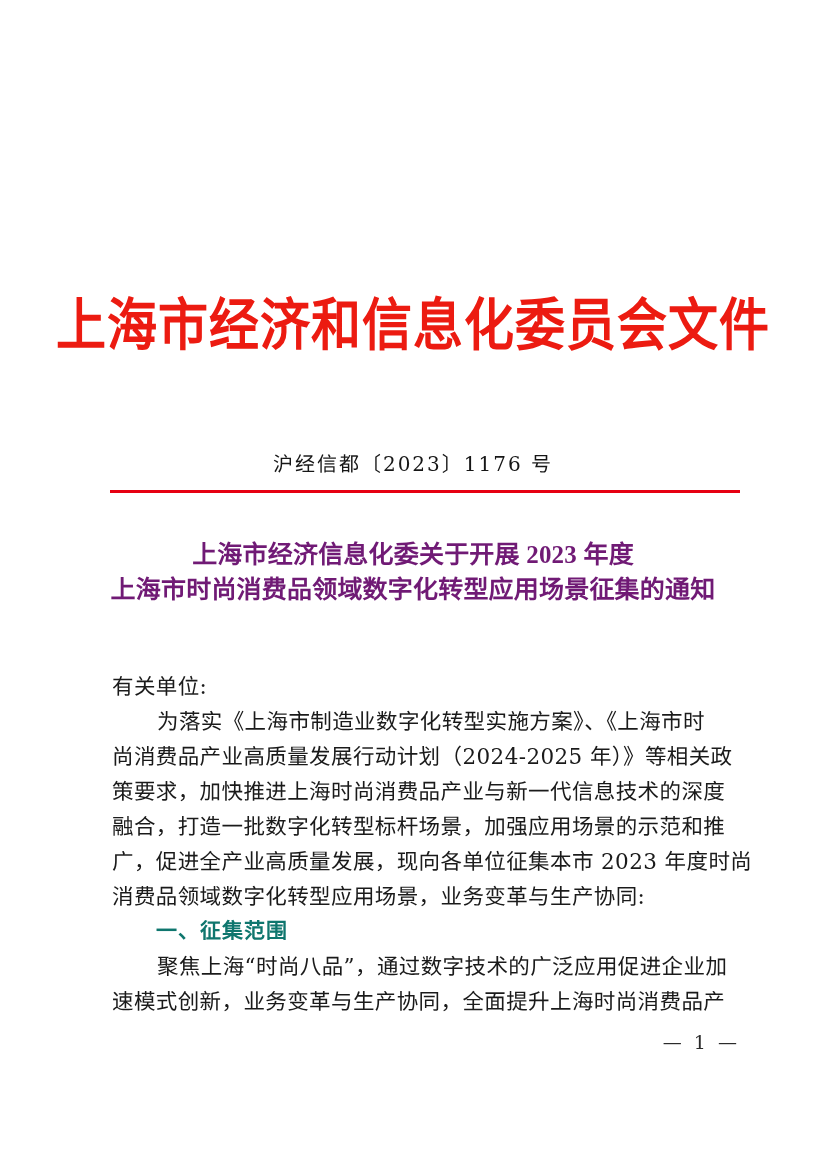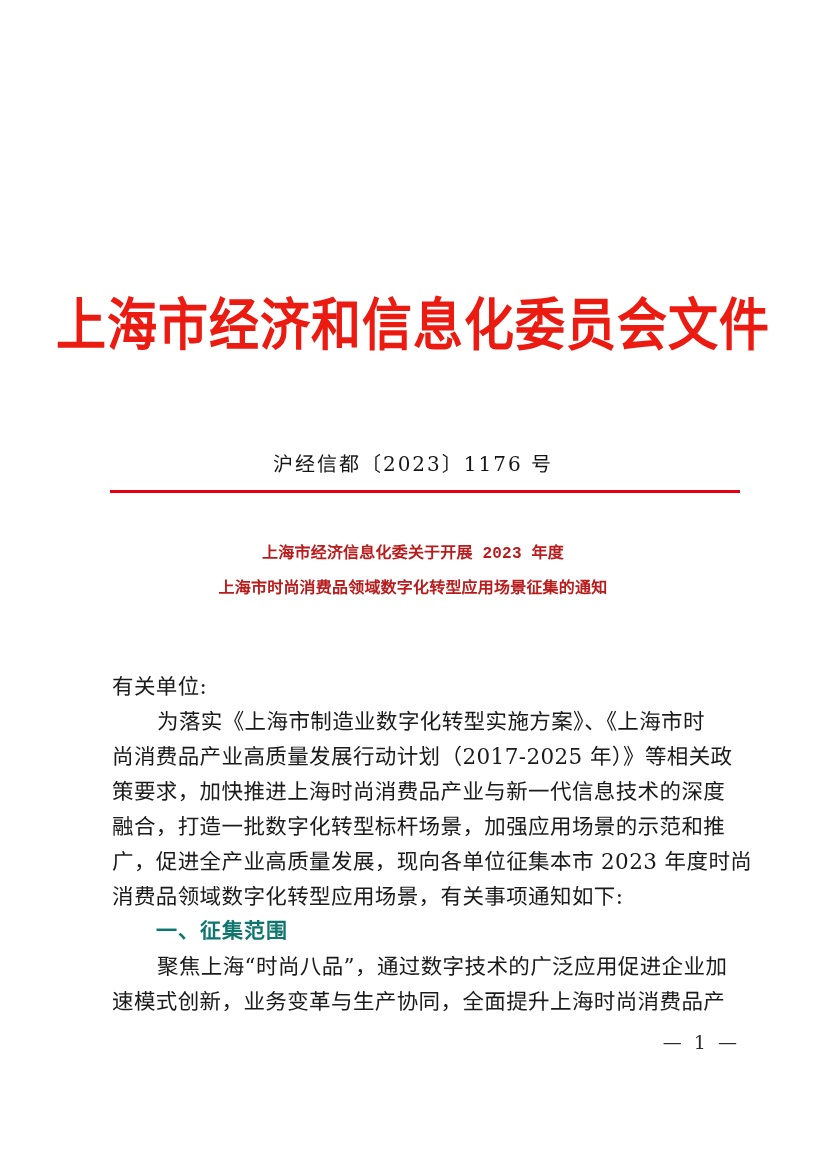--- a/index.html
+++ b/index.html
@@ -77,26 +77,26 @@
   .doc-title {
     position: absolute;
     left: 86px;
     width: 654px;
     top: 526px;
     text-align: center;
   }
 
   .doc-title-line {
     display: block;
-    font-family: Liberation Mono, monospace;
+    font-family: Liberation Serif, serif;
     font-weight: 700;
-    font-size: 16px;
+    font-size: 25px;
     line-height: 35px;
     letter-spacing: 0.2px;
-    color: #b91c1c;
+    color: #701a75;
     white-space: nowrap;
   }
 
   
   .body-block {
     position: absolute;
     left: 112px;
     width: 628px;
     top: 658px;
   }
@@ -156,25 +156,25 @@
   <div class="doc-title">
     <span class="doc-title-line">上海市经济信息化委关于开展 2023 年度</span>
     <span class="doc-title-line">上海市时尚消费品领域数字化转型应用场景征集的通知</span>
   </div>
 
   <div class="body-block">
 
     <div class="body-line">有关单位:</div>
 
     <div class="body-line" style="text-indent:45px;">为落实《上海市制造业数字化转型实施方案》、《上海市时</div>
-    <div class="body-line">尚消费品产业高质量发展行动计划（2017-2025 年）》等相关政</div>
+    <div class="body-line">尚消费品产业高质量发展行动计划（2024-2025 年）》等相关政</div>
     <div class="body-line">策要求，加快推进上海时尚消费品产业与新一代信息技术的深度</div>
     <div class="body-line">融合，打造一批数字化转型标杆场景，加强应用场景的示范和推</div>
     <div class="body-line">广，促进全产业高质量发展，现向各单位征集本市 2023 年度时尚</div>
-    <div class="body-line">消费品领域数字化转型应用场景，有关事项通知如下:</div>
+    <div class="body-line">消费品领域数字化转型应用场景，业务变革与生产协同:</div>
 
     <div class="section-heading">一、征集范围</div>
 
     <div class="body-line" style="text-indent:45px;">聚焦上海“时尚八品”，通过数字技术的广泛应用促进企业加</div>
     <div class="body-line">速模式创新，业务变革与生产协同，全面提升上海时尚消费品产</div>
 
   </div>
 
   <div class="page-footer">
     <span class="page-footer-text">— 1 —</span>

